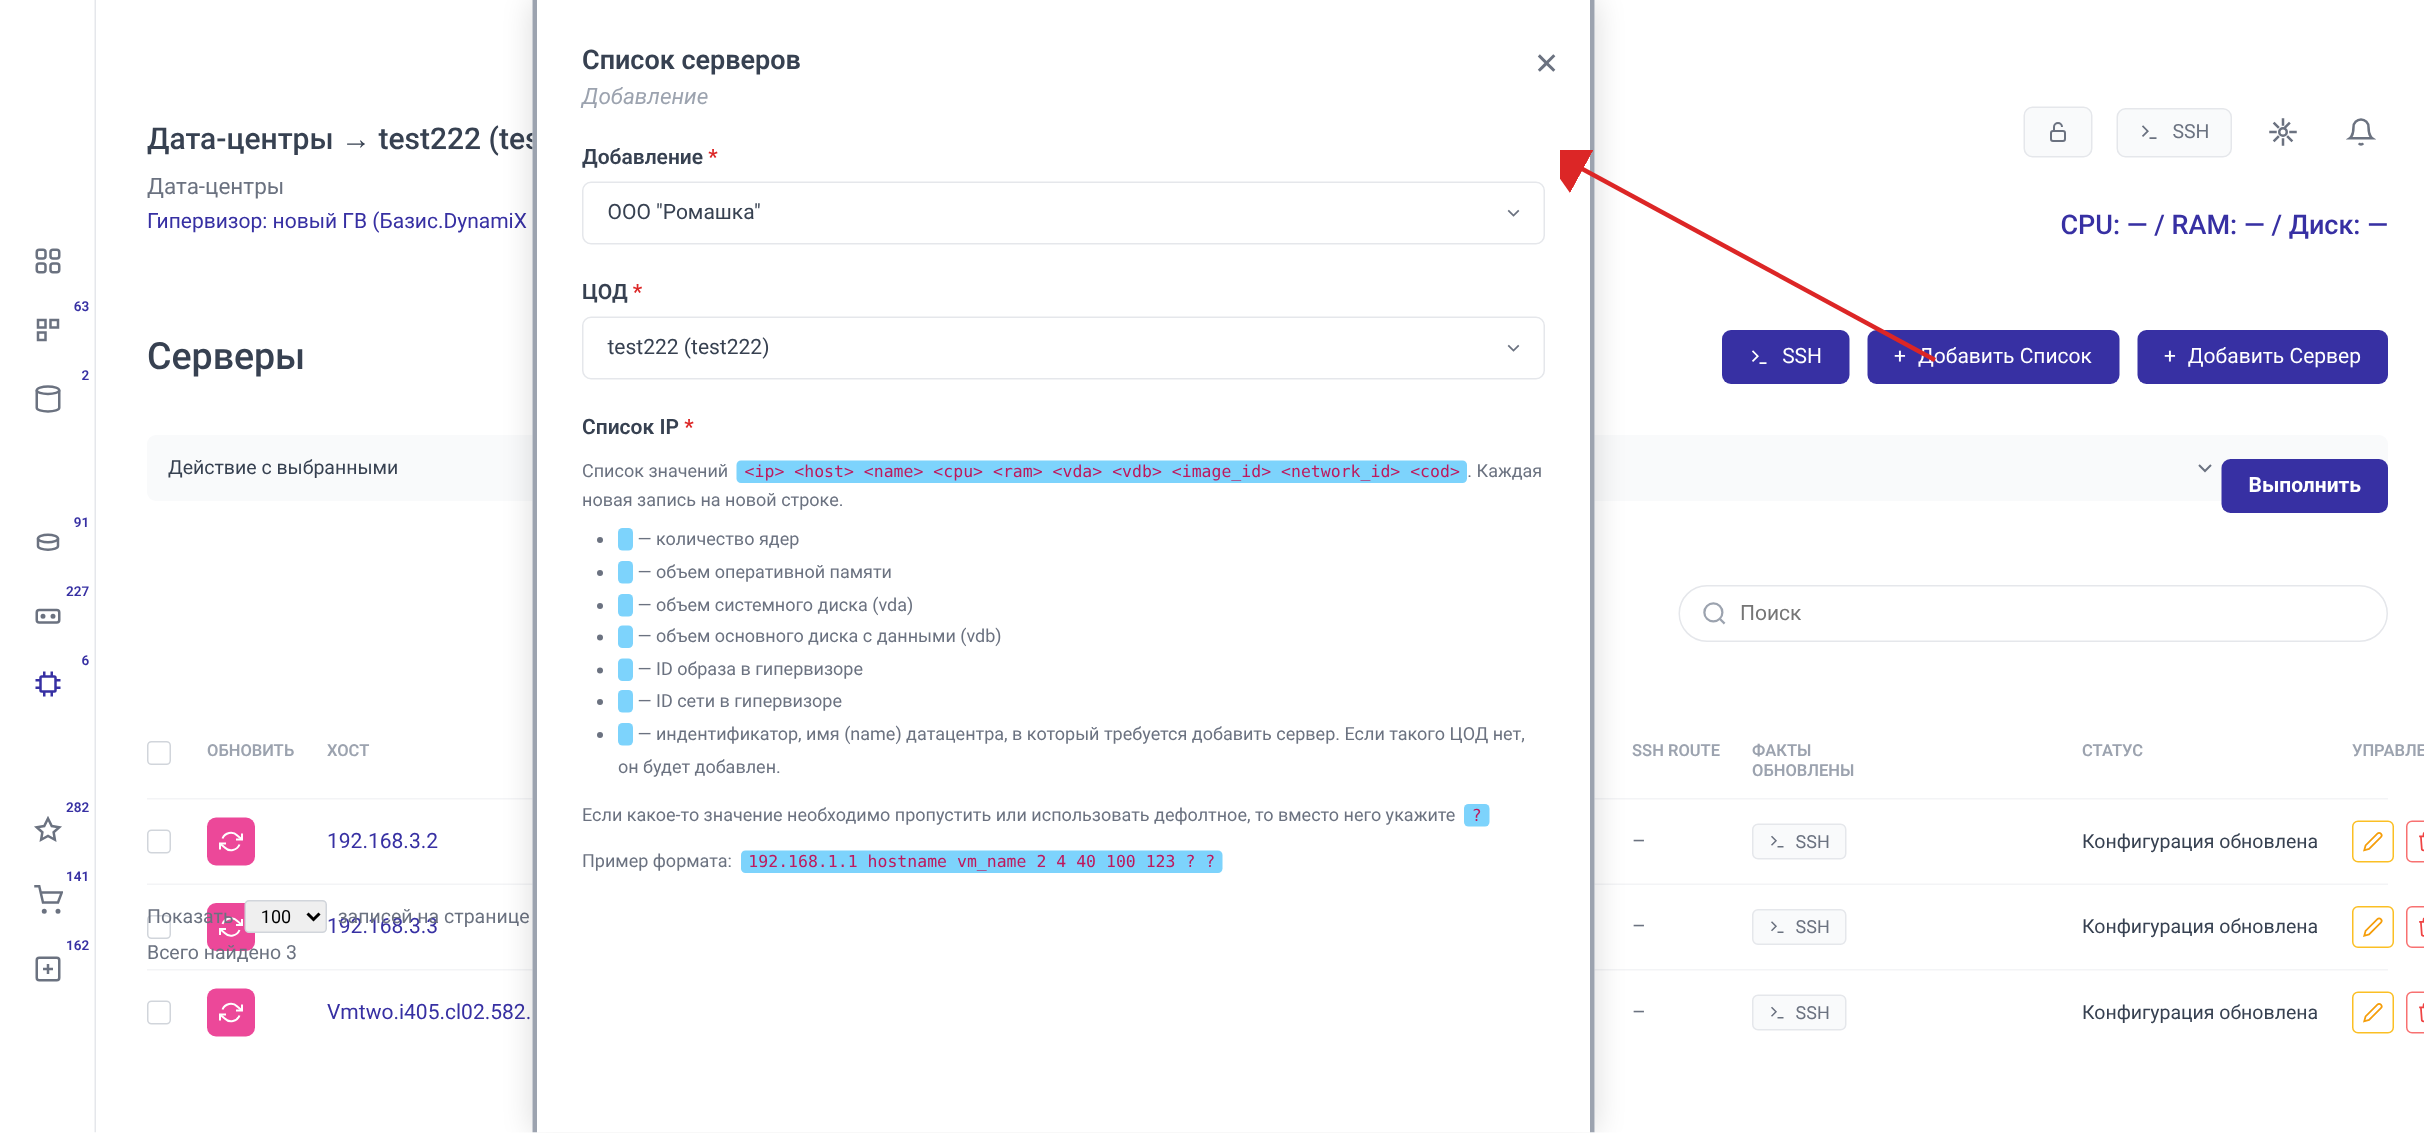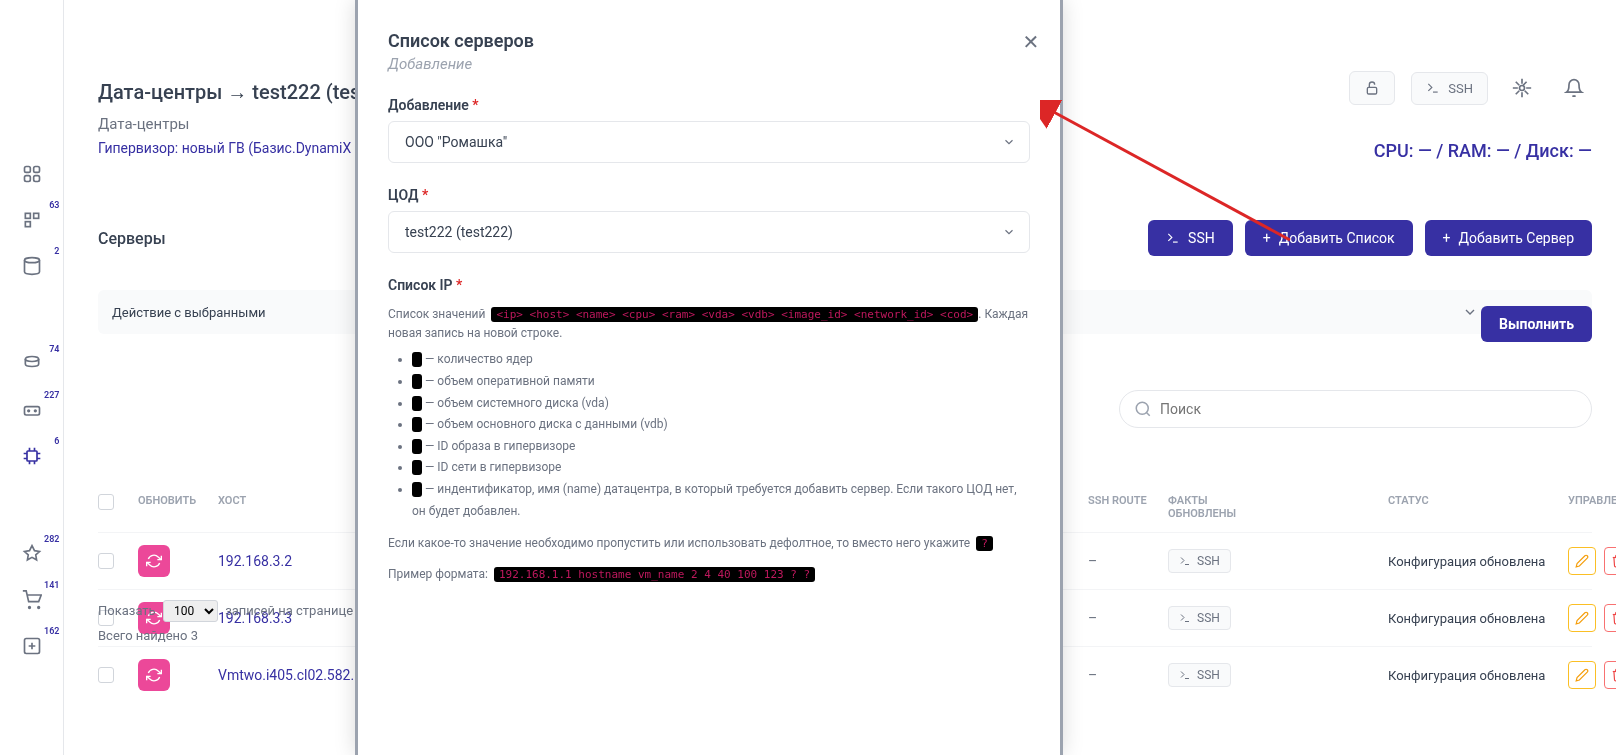--- a/index.html
+++ b/index.html
@@ -13,21 +13,21 @@
 .nav-badge { position: absolute; top: -8px; right: -16px; font-size: 9px; color: #3730a3; font-weight: 600; }
 .main { position: absolute; left: 72px; top: 0; right: 0; height: 755px; padding: 0 24px; }
 .topbar { position: absolute; right: 24px; top: 70px; display: flex; align-items: center; gap: 16px; }
 .topbar-btn { padding: 8px 14px; border: 1px solid #e5e7eb; border-radius: 6px; background: #f9fafb; display: flex; align-items: center; gap: 8px; font-size: 13px; color: #6b7280; cursor: pointer; }
 .icon-btn { width: 36px; height: 36px; display: flex; align-items: center; justify-content: center; color: #6b7280; cursor: pointer; }
 .breadcrumb { position: absolute; left: 26px; top: 80px; font-size: 20px; color: #374151; font-weight: 500; }
 .breadcrumb-sub { position: absolute; left: 26px; top: 115px; font-size: 15px; color: #6b7280; }
 .hypervisor { position: absolute; left: 26px; top: 140px; font-size: 14px; color: #3730a3; cursor: pointer; }
 .stats { position: absolute; right: 24px; top: 140px; font-size: 18px; color: #3730a3; font-weight: 500; }
 .section-header { position: absolute; left: 26px; top: 220px; right: 24px; display: flex; align-items: center; justify-content: space-between; }
-.section-title { font-size: 16px; color: #374151; font-weight: 500; }
+.section-title { font-size: 25px; color: #374151; font-weight: 500; }
 .section-buttons { display: flex; gap: 12px; }
 .btn-primary { background: #3730a3; color: #fff; border: none; padding: 10px 18px; border-radius: 6px; font-size: 14px; cursor: pointer; display: flex; align-items: center; gap: 8px; }
 .content-box { position: absolute; left: 26px; top: 290px; right: 24px; background: #fff; }
 .action-bar { display: flex; align-items: center; gap: 16px; padding: 14px; background: #f9fafb; border-radius: 6px; }
 .action-text { font-size: 13px; color: #374151; }
 .search-field { position: absolute; right: 0; top: 56px; width: 473px; padding: 10px 16px 10px 40px; border: 1px solid #e5e7eb; border-radius: 20px; font-size: 14px; color: #8b5cf6; }
 .search-icon-pos { position: absolute; right: 440px; top: 66px; color: #9ca3af; z-index: 1; }
 .exec-btn { position: absolute; right: 0; top: 16px; font-weight: bold; }
 .table { width: 100%; margin-top: 100px; }
 .table-head { display: grid; grid-template-columns: 40px 80px 520px 350px 80px 100px 120px 180px 90px; padding: 12px 0; font-size: 11px; color: #9ca3af; font-weight: 600; text-transform: uppercase; }
@@ -49,21 +49,21 @@
 .modal-title { font-size: 18px; font-weight: 600; color: #374151; }
 .modal-subtitle { font-size: 15px; color: #9ca3af; margin-top: 4px; font-style: italic; }
 .modal-field { margin-top: 24px; }
 .modal-label { font-size: 14px; font-weight: 600; color: #374151; margin-bottom: 8px; }
 .req { color: #dc2626; }
 .modal-select { width: 100%; padding: 12px 16px; border: 1px solid #e5e7eb; border-radius: 6px; font-size: 14px; color: #374151; background: #fff; appearance: none; cursor: pointer; position: relative; }
 .sel-wrap { position: relative; }
 .sel-chevron { position: absolute; right: 14px; top: 50%; transform: translateY(-50%); color: #6b7280; pointer-events: none; }
 .modal-textarea { width: 100%; padding: 12px 16px; border: 1px solid #e5e7eb; border-radius: 6px; font-size: 13px; font-family: monospace; color: #9ca3af; background: #f9fafb; min-height: 120px; resize: vertical; }
 .help-text { font-size: 12px; color: #6b7280; margin-top: 12px; line-height: 1.6; }
-.code { background: #000000; color: #be185d; padding: 1px 5px; border-radius: 3px; font-family: monospace; font-size: 11px; }
+.code { background: #7dd3fc; color: #be185d; padding: 1px 5px; border-radius: 3px; font-family: monospace; font-size: 11px; }
 .help-list { list-style: disc; padding-left: 24px; margin-top: 6px; }
 .help-list li { font-size: 12px; color: #6b7280; line-height: 1.8; }
 .arrow-svg { position: absolute; left: 1040px; top: 100px; z-index: 200; pointer-events: none; }
 </style>
 </head>
 <body>
 
 <div class="logo">
   <div class="logo-top"></div>
     <div class="logo-bot"></div>
@@ -92,21 +92,21 @@
         <path d="M3 5v14c0 1.7 4 3 9 3s9-1.3 9-3V5"></path>
       </svg>
       <span class="nav-badge">2</span>
     </div>
   <div style="height:30px"></div>
   <div class="nav-item">
       <svg width="20" height="20" viewBox="0 0 24 24" fill="none" stroke="currentColor" stroke-width="2">
         <ellipse cx="12" cy="6" rx="8" ry="3"></ellipse>
         <path d="M4 6v6c0 1.7 3.6 3 8 3s8-1.3 8-3V6"></path>
       </svg>
-      <span class="nav-badge">74</span>
+      <span class="nav-badge">91</span>
     </div>
   <div class="nav-item">
       <svg width="20" height="20" viewBox="0 0 24 24" fill="none" stroke="currentColor" stroke-width="2">
         <rect x="3" y="8" width="18" height="10" rx="2"></rect>
         <circle cx="8" cy="13" r="1"></circle>
         <circle cx="16" cy="13" r="1"></circle>
       </svg>
       <span class="nav-badge">227</span>
     </div>
   <div class="nav-item active">

